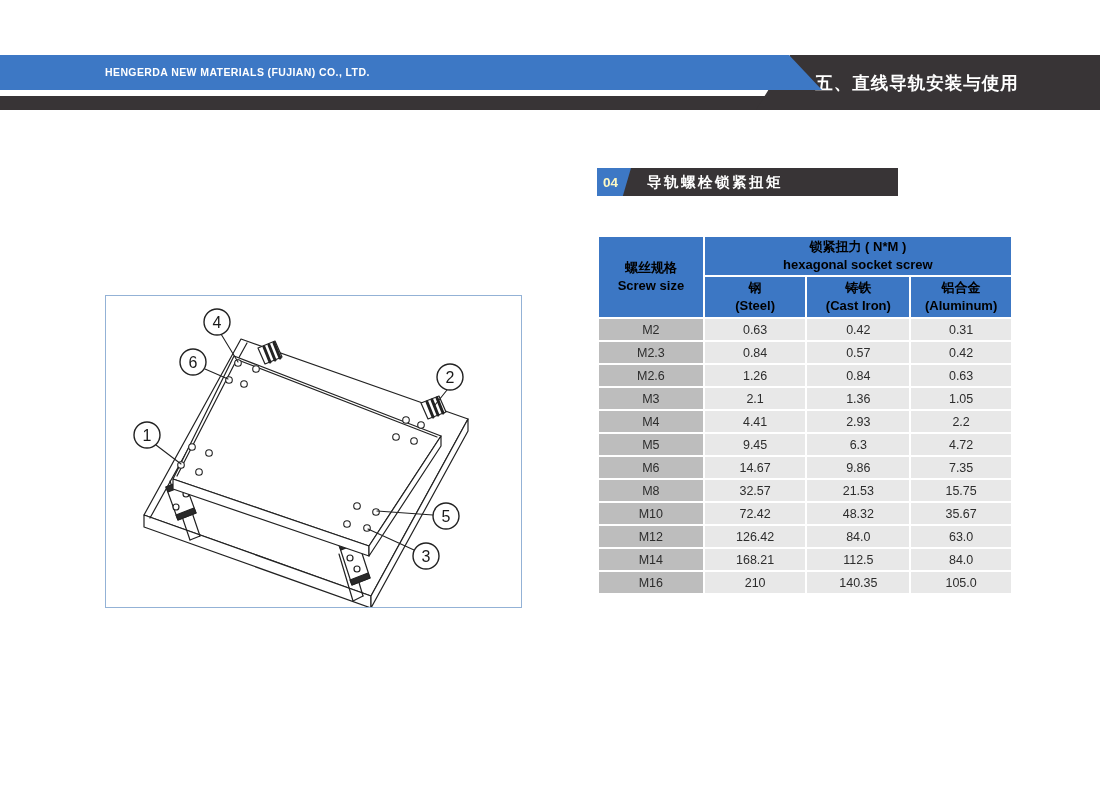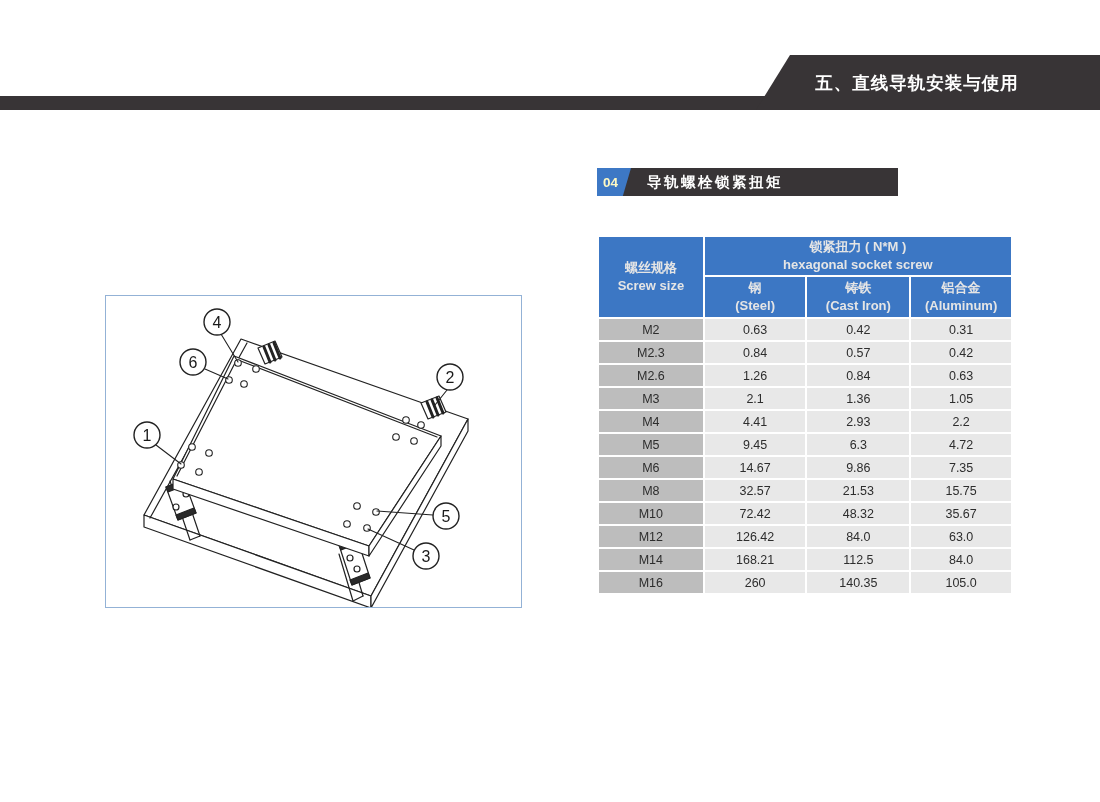--- a/index.html
+++ b/index.html
@@ -34,21 +34,21 @@
     position:absolute; left:597px; top:168px; width:34px; height:28px; background:#3d78c5;
     clip-path:polygon(0 0, 100% 0, 76% 100%, 0 100%); z-index:2;
     display:flex; align-items:center; justify-content:center;
     color:#fef9c3; font-size:13.5px; font-weight:bold; padding-right:0;
   }
   .sec-badge span { margin-right:7px; }
   
   .torque-table { position:absolute; left:597px; top:235px; width:416px;
     border-collapse:separate; border-spacing:2.5px; table-layout:fixed; }
   .torque-table th, .torque-table td { text-align:center; vertical-align:middle; padding:0; }
-  .torque-table th { background:#3c77c4; color:#e5e5e5; font-weight:bold; font-size:13px; line-height:1.35; }
+  .torque-table th { background:#3c77c4; color:#000000; font-weight:bold; font-size:13px; line-height:1.35; }
   .th-group { height:38px; }
   .th-sub   { height:40px; font-size:12.5px; }
   .th-col1  { font-size:13px; }
   .torque-table td { height:21px; font-size:12.5px; color:#2d2d2d; }
   td.c-label { background:#bdbdbd; font-weight:500;margin-top:9px; }
   td.c-val   { background:#e8e8e8; }
   
   .diagram { position:absolute; left:105px; top:295px; width:415px; height:311px;
     border:1px solid #93b2d6; background:#fff; }
   .diagram svg { display:block; }
@@ -58,20 +58,23 @@
     display:flex; align-items:center; justify-content:center; }
 </style>
 </head>
 <body>
 
 <div class="page">
 
   <div class="hdr-strip"></div>
   <div class="hdr-dark-block">
     <span class="hdr-title">五、直线导轨安装与使用</span>
+  </div>
+  <div class="hdr-blue">
+    <span class="company">HENGERDA NEW MATERIALS (FUJIAN) CO., LTD.</span>
   </div>
 
 
   <div class="sec-band">
     <span class="sec-title">导轨螺栓锁紧扭矩</span>
   </div>
   <div class="sec-badge">
     <span>04</span>
   </div>
 
@@ -170,21 +173,21 @@
           <td class="c-val">63.0</td>
         </tr>
         <tr>
           <td class="c-label">M14</td>
           <td class="c-val">168.21</td>
           <td class="c-val">112.5</td>
           <td class="c-val">84.0</td>
         </tr>
         <tr>
           <td class="c-label">M16</td>
-          <td class="c-val">260</td>
+          <td class="c-val">210</td>
           <td class="c-val">140.35</td>
           <td class="c-val">105.0</td>
         </tr>
       </tbody>
   </table>
 
   <div class="diagram">
     <svg width="415" height="311" viewBox="0 0 415 311">
       <g stroke="#222" stroke-width="1.2" fill="#fff" stroke-linejoin="round" stroke-linecap="round">
 

